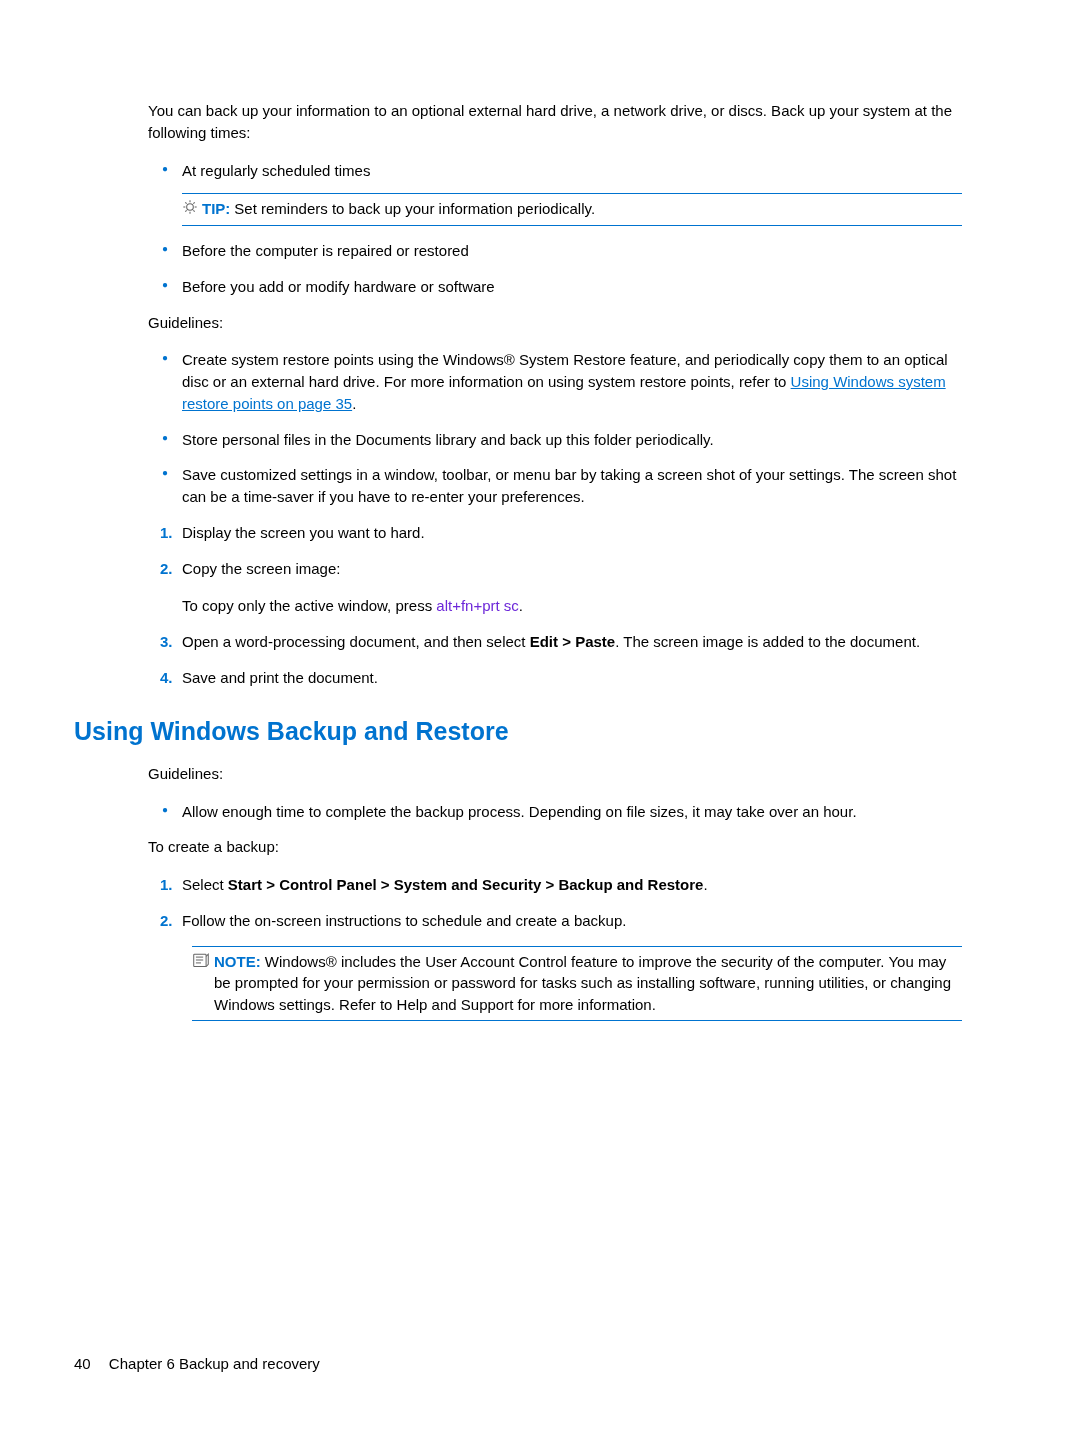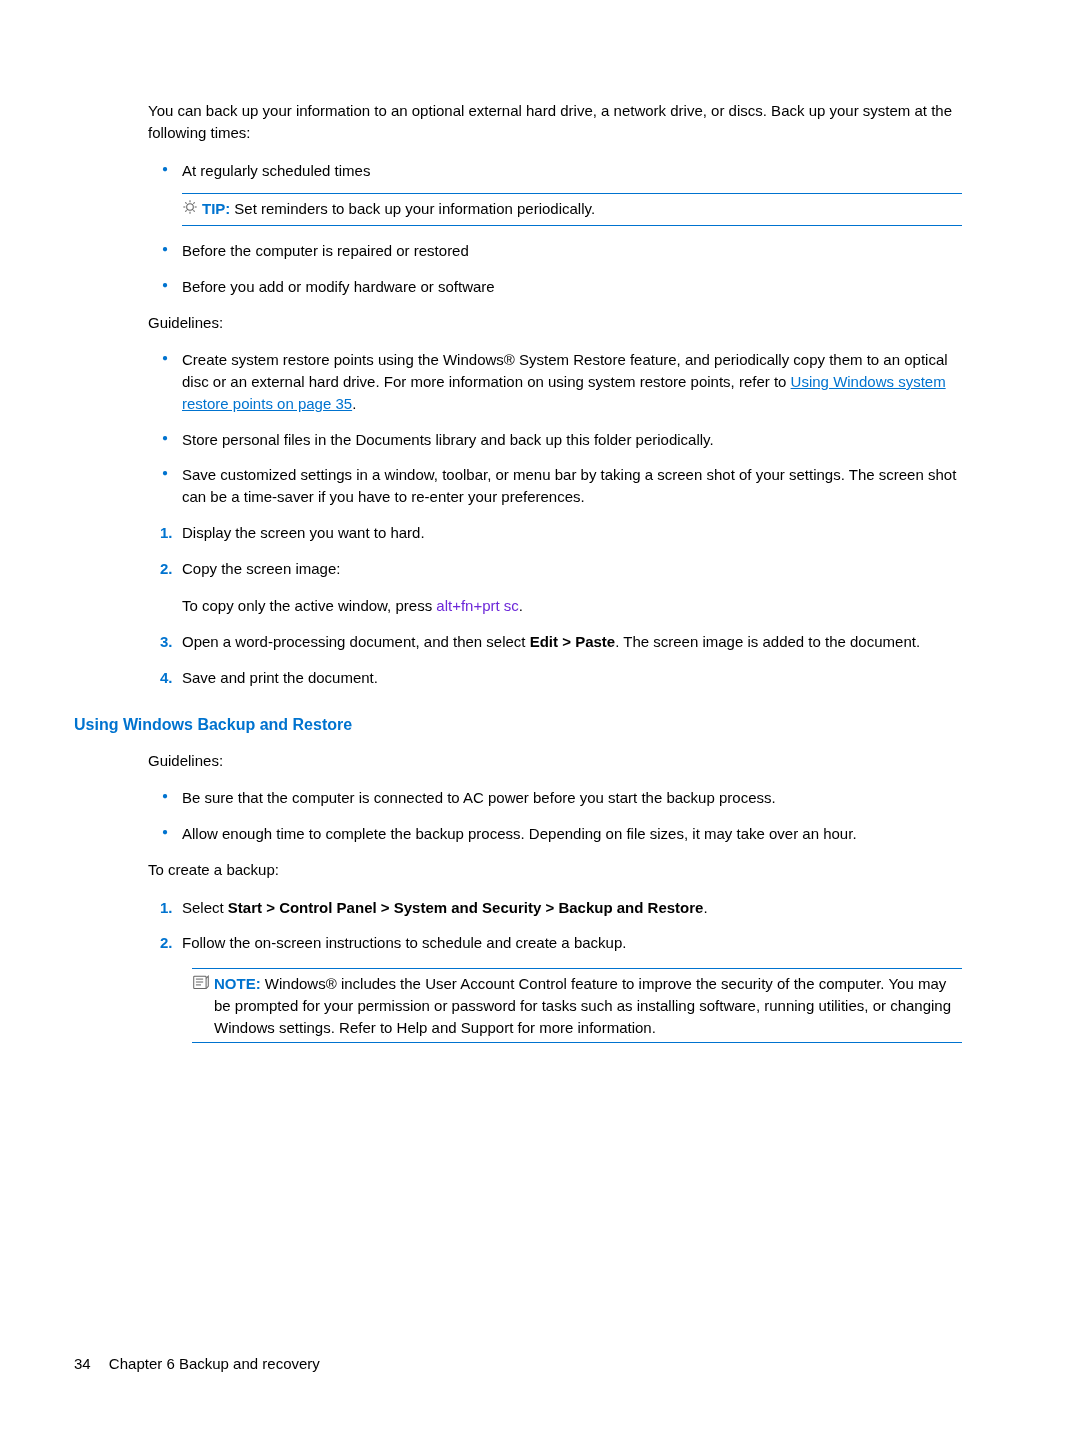--- a/index.html
+++ b/index.html
@@ -51,21 +51,21 @@
     content: counter(step) ".";
     position: absolute;
     left: 12px;
     top: 0;
     color: #0073cf;
     font-weight: bold;
   }
   ol.steps > li .subpara { margin-top: 16px; }
   h2.section {
     color: #0073cf;
-    font-size: 16px;
+    font-size: 25px;
     font-weight: bold;
     margin: 24px 0 14px 0;
   }
   .footer {
     position: absolute;
     left: 74px;
     bottom: 62px;
     font-size: 15px;
   }
   .footer .pageno { margin-right: 14px; }
@@ -129,21 +129,20 @@
 
 </div>
 
 <h2 class="section">Using Windows Backup and Restore</h2>
 
 <div class="content">
 
   <p class="para">Guidelines:</p>
 
   <ul class="bullets">
-    <li><span>Be sure that the computer is connected to AC power before you start the backup process.</span></li>
     <li><span>Allow enough time to complete the backup process. Depending on file sizes, it may take over an hour.</span></li>
   </ul>
 
   <p class="para">To create a backup:</p>
 
   <ol class="steps">
     <li>
       <span>Select </span><strong>Start &gt; Control Panel &gt; System and Security &gt; Backup and Restore</strong><span>.</span>
     </li>
     <li><span>Follow the on-screen instructions to schedule and create a backup.</span></li>
@@ -161,15 +160,15 @@
       <line x1="5" y1="15" x2="12" y2="15"></line>
     </svg>
   </span>
   <div>
     <span class="label">NOTE:</span>
     <span>Windows® includes the User Account Control feature to improve the security of the computer. You may be prompted for your permission or password for tasks such as installing software, running utilities, or changing Windows settings. Refer to Help and Support for more information.</span>
   </div>
 </div>
 
 <div class="footer">
-  <span class="pageno">34</span>
+  <span class="pageno">40</span>
   <span>Chapter 6   Backup and recovery</span>
 </div>
 
 </body></html>

